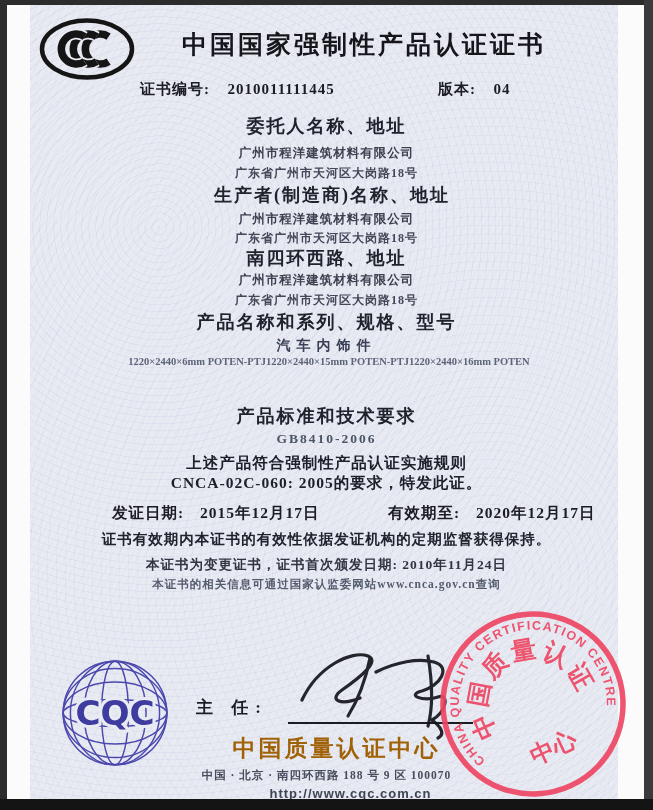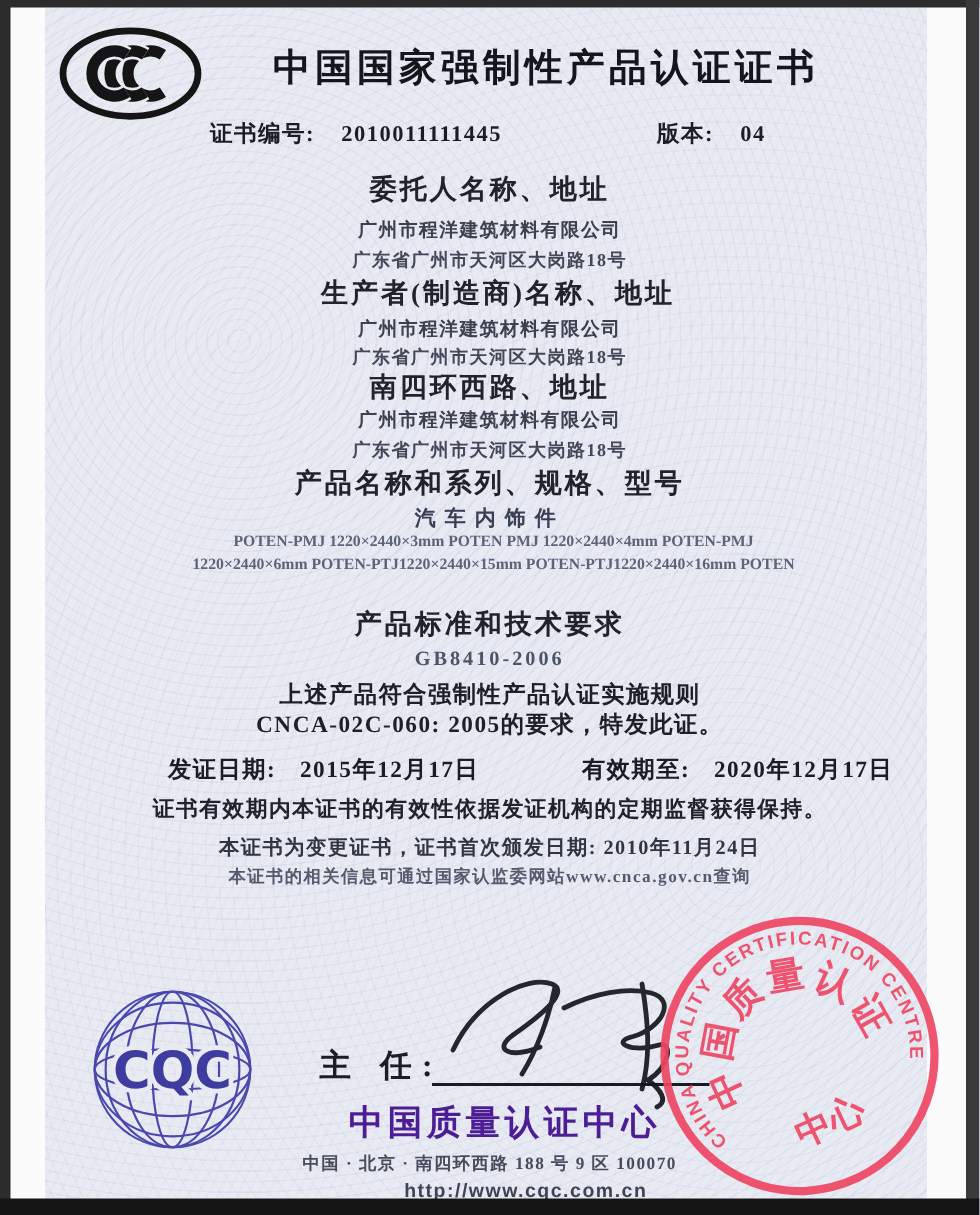--- a/index.html
+++ b/index.html
@@ -37,23 +37,23 @@
   .prodname{top:337px;font-size:14px;font-weight:bold;letter-spacing:6px;color:#394055;}
   .models{top:355px;left:70px;right:65px;font-size:10.5px;line-height:14.5px;color:#5d6478;white-space:normal;font-weight:600;}
   .standard{top:431px;font-size:13.5px;letter-spacing:2px;color:#4b5565;font-weight:600;}
   .decl{font-size:15.5px;font-weight:bold;letter-spacing:1px;color:#1d1f29;}
   .daterow{top:503px;font-size:15.5px;font-weight:bold;letter-spacing:1px;}
   .issue{left:112px;right:auto;text-align:left;}
   .expiry{left:388px;right:auto;text-align:left;}
   .maintain{top:530px;font-size:14.5px;font-weight:bold;letter-spacing:1px;color:#20222c;}
   .change{top:556px;font-size:13.5px;font-weight:bold;color:#313542;letter-spacing:1px;}
   .infonote{top:577px;font-size:11.5px;color:#545b6d;font-weight:600;letter-spacing:1px;}
-  .director{left:213px;top:696px;right:auto;text-align:left;font-size:21px;font-weight:bold;letter-spacing:7px;}
+  .director{left:196px;top:696px;right:auto;text-align:left;font-size:17px;font-weight:bold;letter-spacing:7px;}
   .sigline{left:288px;top:722px;width:185px;height:2px;background:#1b1b22;z-index:3;}
-  .orgname{top:733px;font-size:23px;font-weight:bold;letter-spacing:3px;color:#4c1d95;margin-left:20px;}
+  .orgname{top:733px;font-size:23px;font-weight:bold;letter-spacing:3px;color:#a16207;margin-left:20px;}
   .orgaddr{top:768px;font-size:11.5px;color:#474d5c;font-weight:600;letter-spacing:1px;}
   .orgurl{top:786px;font-size:13px;font-weight:bold;color:#3e4453;font-family:"Liberation Sans","DejaVu Sans",sans-serif;letter-spacing:1px;padding-left:48px;}
   .ccc-logo{left:37px;top:16px;z-index:3;}
   .cqc-logo{left:58px;top:656px;z-index:3;}
   .signature{left:280px;top:638px;z-index:4;}
   .seal{left:433px;top:604px;z-index:4;opacity:0.92;}
 </style>
 </head>
 <body>
 
@@ -95,21 +95,20 @@
 <div class="ln coline" style="top:211px;">广州市程洋建筑材料有限公司</div>
 <div class="ln addrline" style="top:230px;">广东省广州市天河区大岗路18号</div>
 
 <div class="ln sechead" style="top:246px;">南四环西路、地址</div>
 <div class="ln coline" style="top:272px;">广州市程洋建筑材料有限公司</div>
 <div class="ln addrline" style="top:292px;">广东省广州市天河区大岗路18号</div>
 
 <div class="ln sechead" style="top:310px;">产品名称和系列、规格、型号</div>
 <div class="ln prodname">汽车内饰件</div>
 <div class="ln models">
-  <div>POTEN-PMJ 1220×2440×3mm POTEN PMJ 1220×2440×4mm POTEN-PMJ</div>
   <div>1220×2440×6mm POTEN-PTJ1220×2440×15mm POTEN-PTJ1220×2440×16mm POTEN</div>
 </div>
 
 <div class="ln sechead" style="top:404px;">产品标准和技术要求</div>
 <div class="ln standard">GB8410-2006</div>
 
 <div class="ln decl" style="top:453px;">上述产品符合强制性产品认证实施规则</div>
 <div class="ln decl" style="top:473px;">CNCA-02C-060: 2005的要求，特发此证。</div>
 
 <div class="ln daterow issue">

